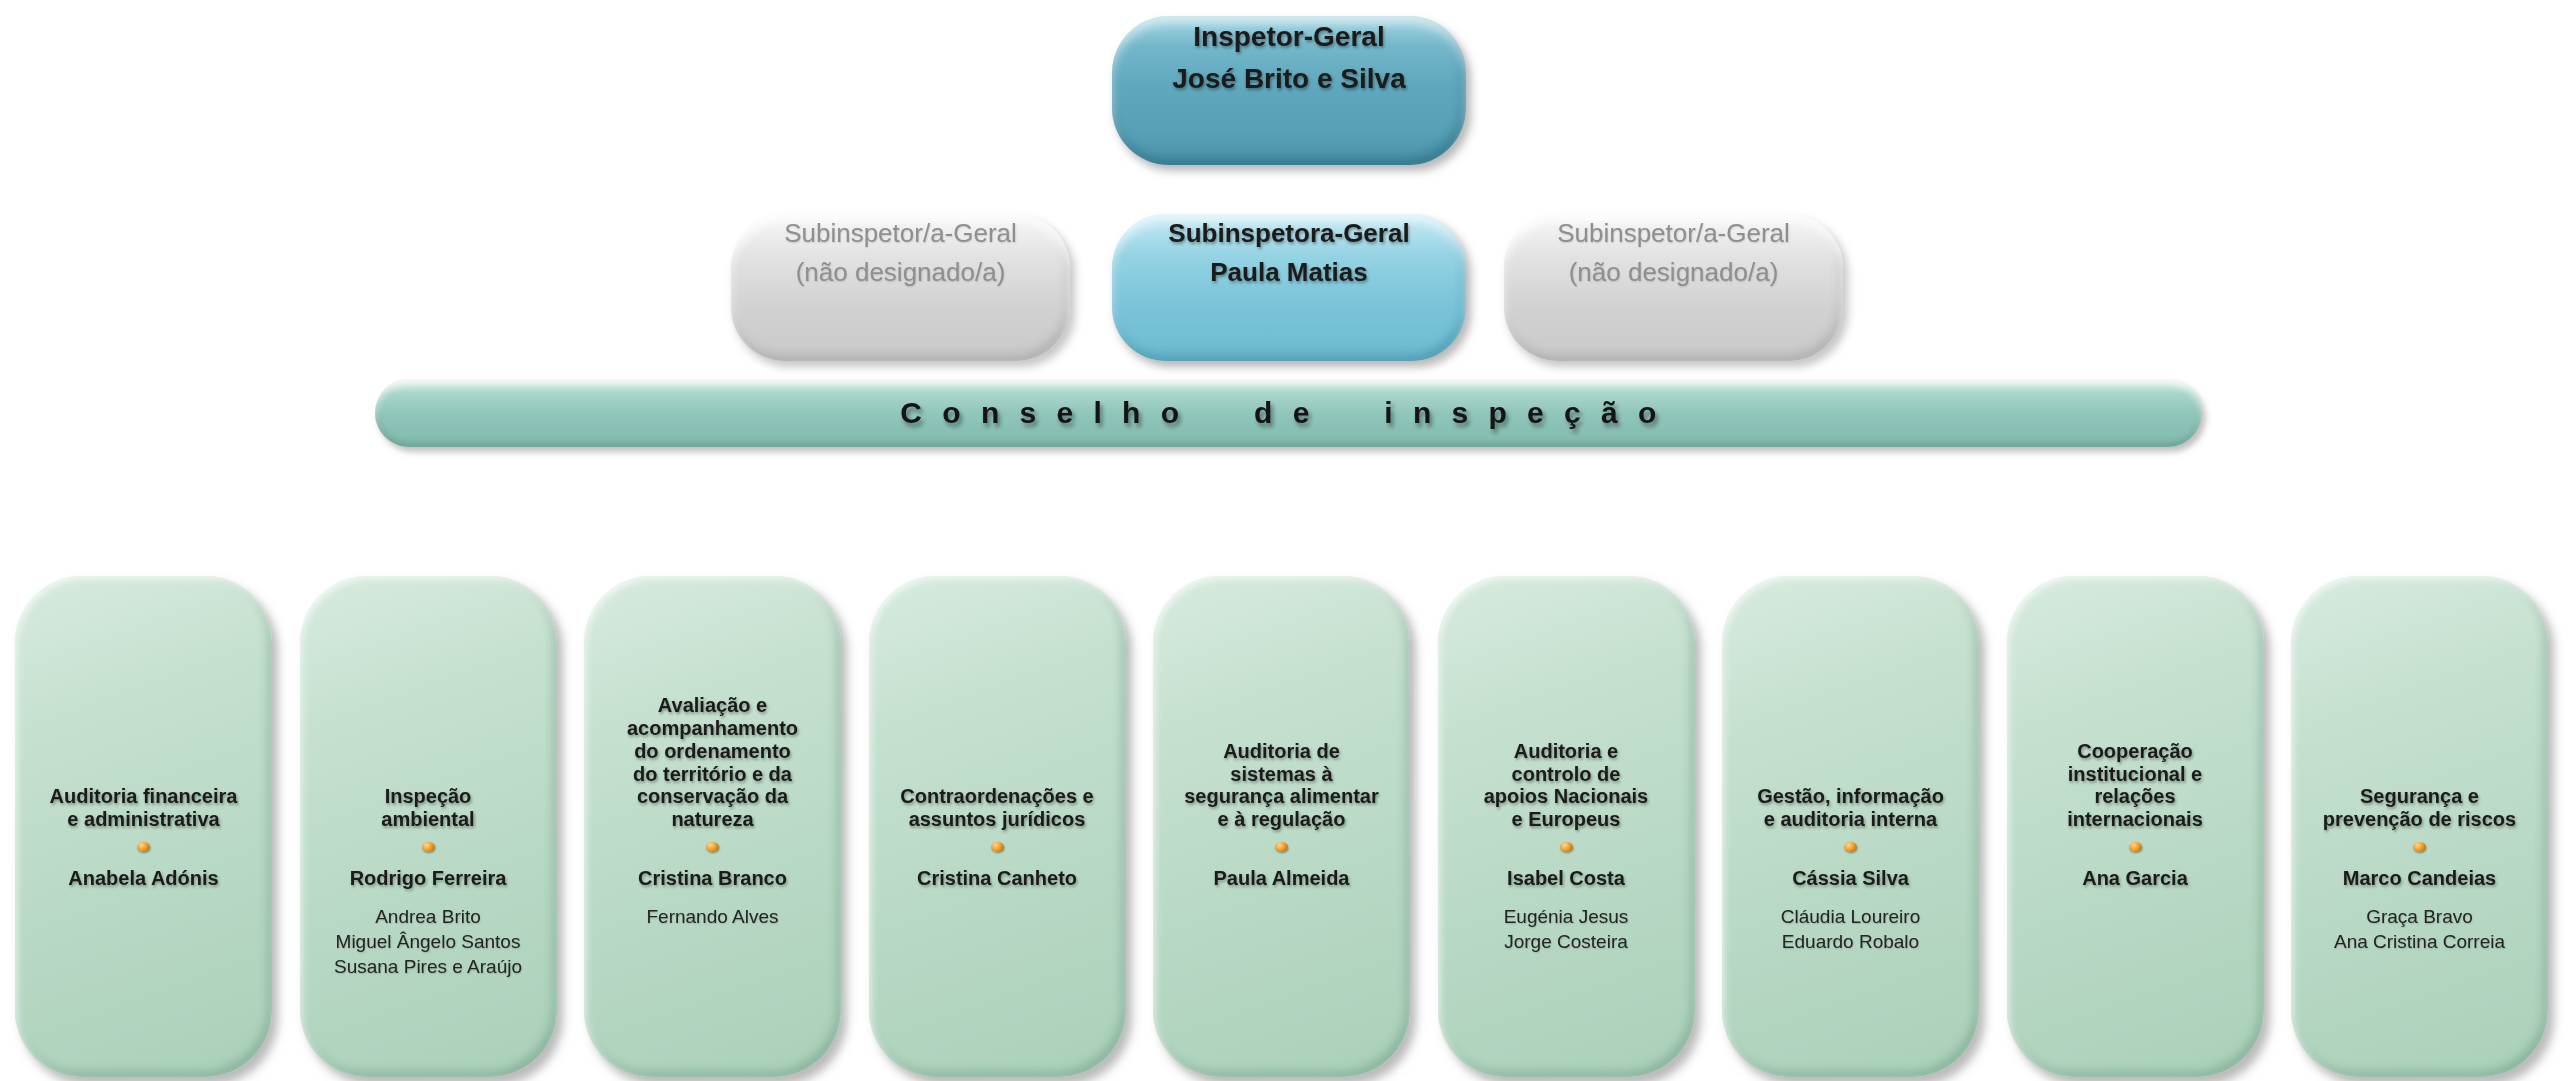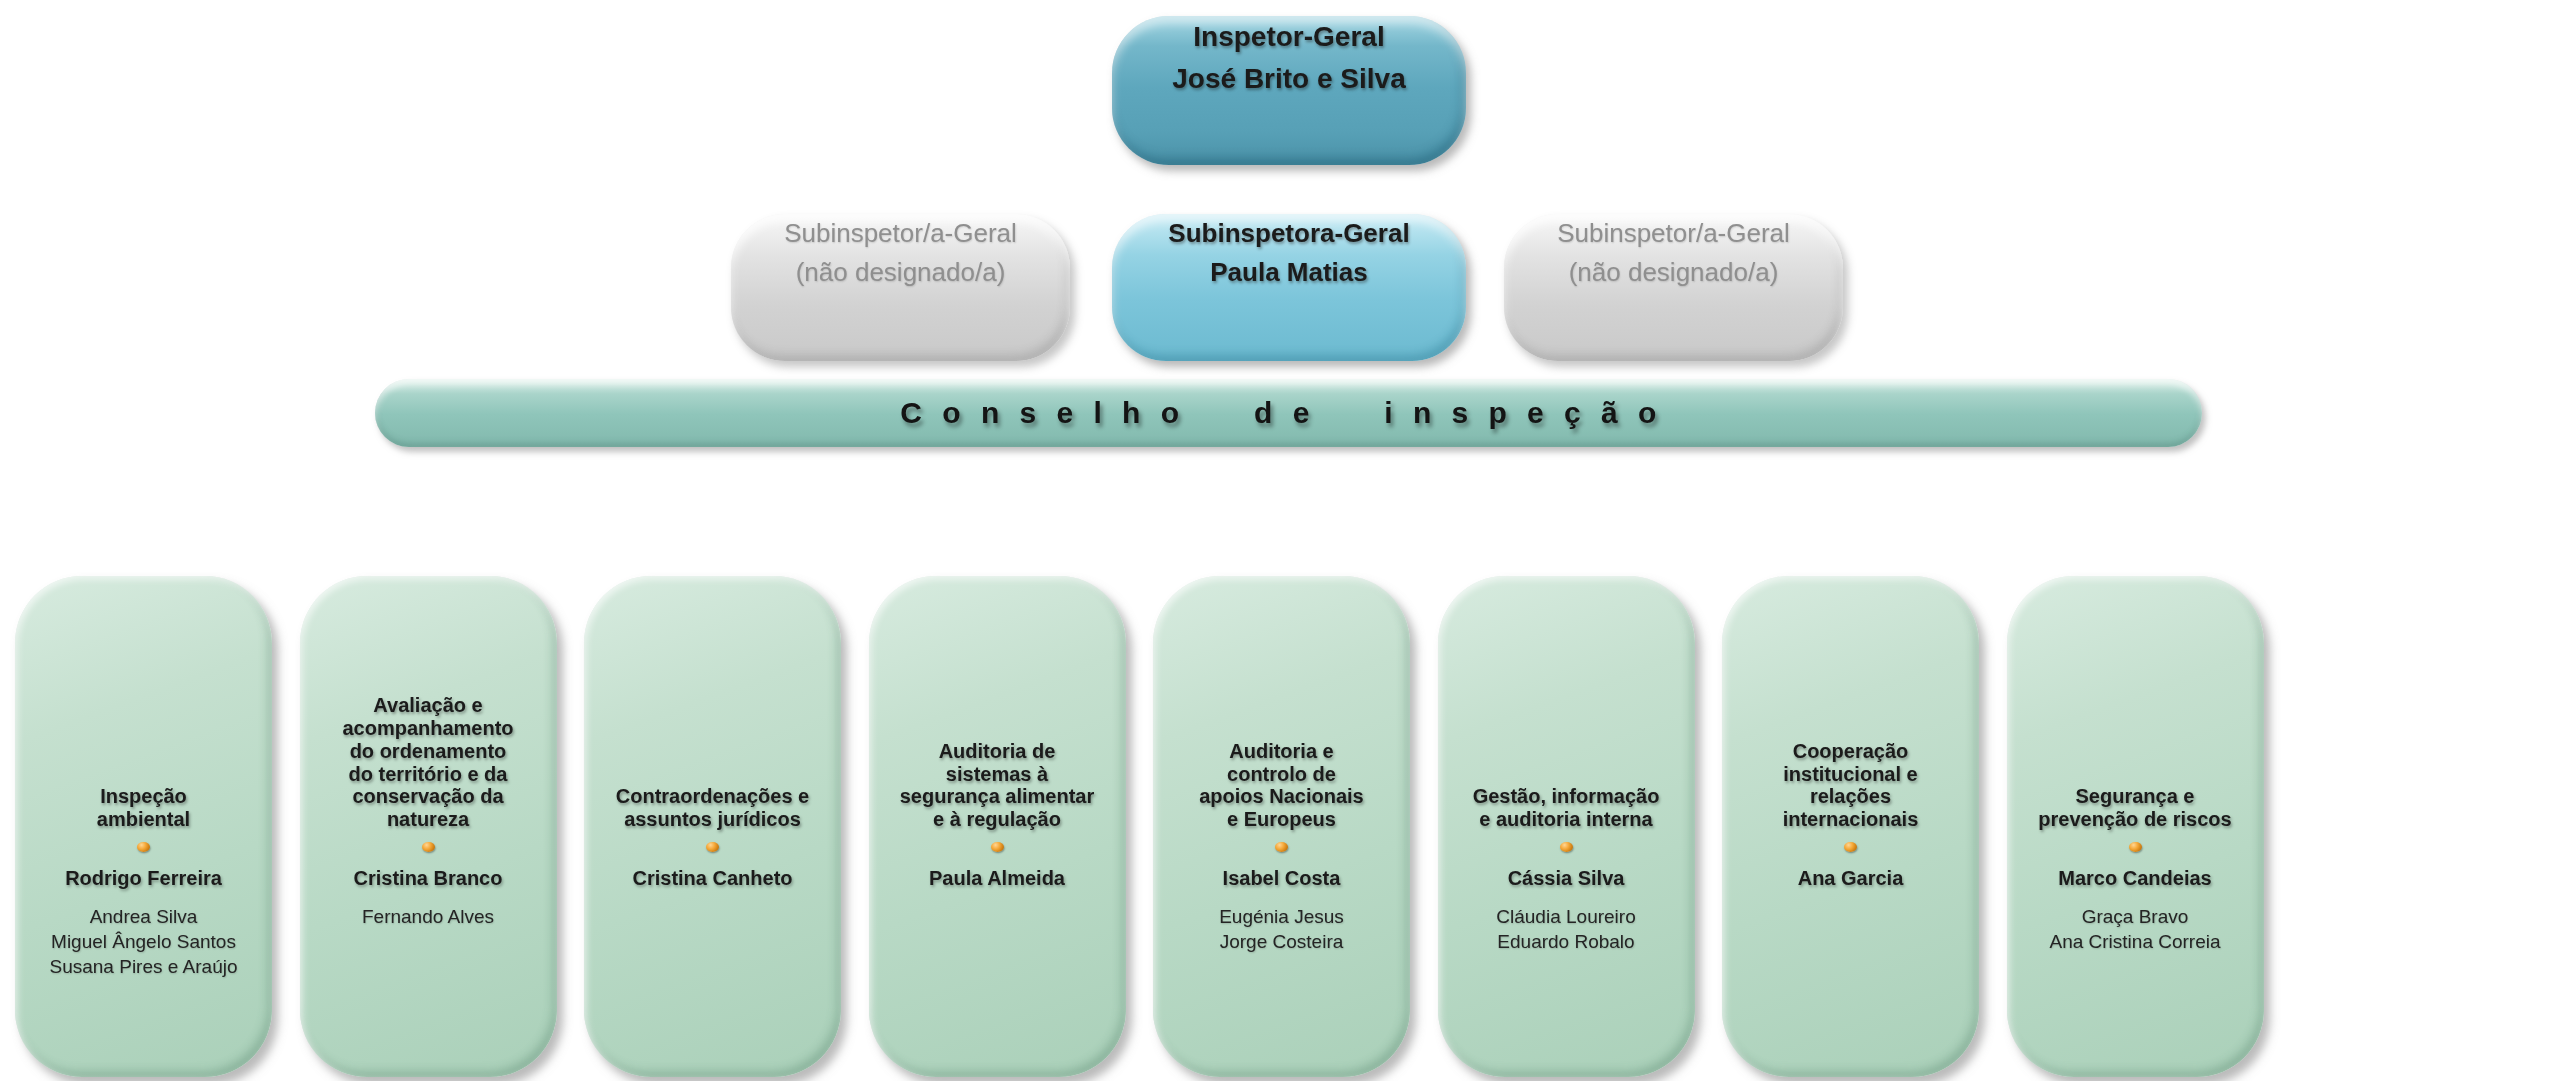--- a/index.html
+++ b/index.html
@@ -141,32 +141,43 @@
     <div class="line">(não designado/a)</div>
   </div>
 
   <div class="bar council">
     <span class="bar-label">Conselho de inspeção</span>
   </div>
 
 
   <div class="teams-row">
 
+    <div class="team-card">
+      <div class="t-title-zone">
+          <div class="t-title">Auditoria financeira
+e administrativa</div>
+        </div>
+      <div class="t-bullet-zone">
+          <span class="sphere"></span>
+        </div>
+      <div class="t-leader">Anabela Adónis</div>
+      <div class="t-members"></div>
+    </div>
 
     <div class="team-card">
       <div class="t-title-zone">
           <div class="t-title">Inspeção
 ambiental</div>
         </div>
       <div class="t-bullet-zone">
           <span class="sphere"></span>
         </div>
       <div class="t-leader">Rodrigo Ferreira</div>
       <div class="t-members">
-        <div class="t-member">Andrea Silva</div>
+        <div class="t-member">Andrea Brito</div>
         <div class="t-member">Miguel Ângelo Santos</div>
         <div class="t-member">Susana Pires e Araújo</div>
       </div>
     </div>
 
     <div class="team-card">
       <div class="t-title-zone">
           <div class="t-title">Avaliação e
 acompanhamento
 do ordenamento

